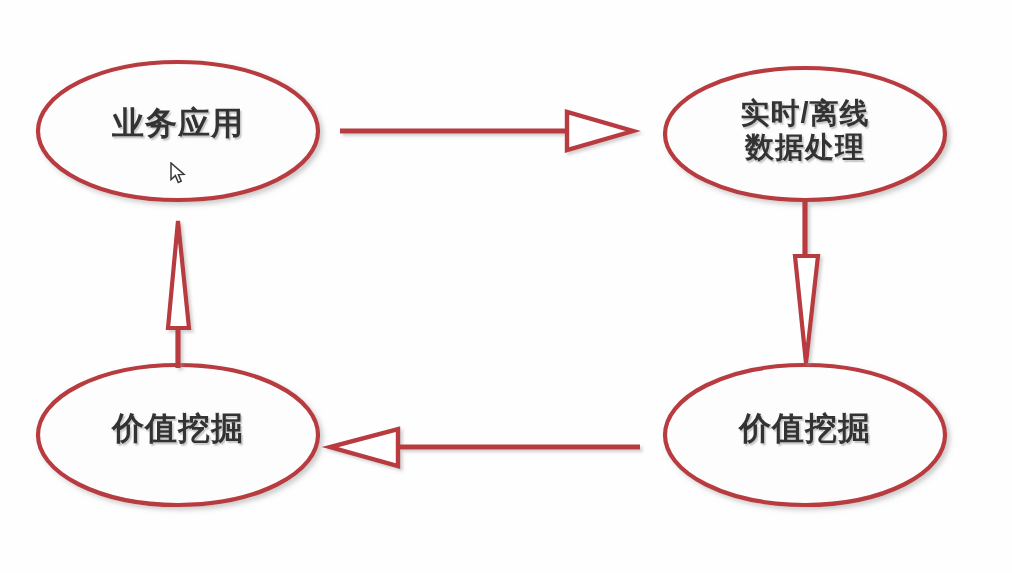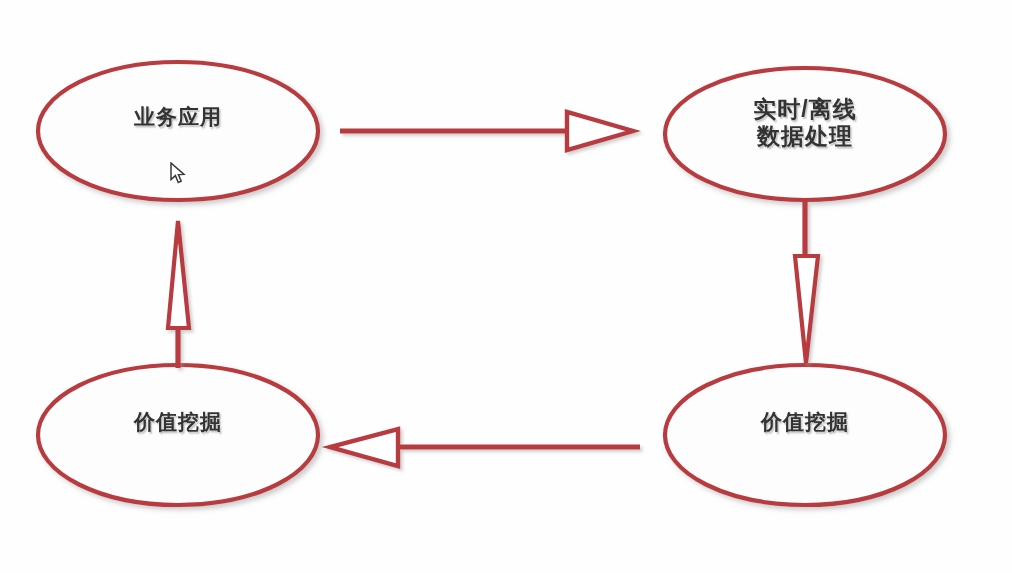--- a/index.html
+++ b/index.html
@@ -30,24 +30,24 @@
     text-align: center;
     font-weight: bold;
     color: #333333;
     letter-spacing: 1px;
     text-shadow: 1.5px 1.5px 1.5px rgba(150,150,150,0.55);
     pointer-events: none;
     white-space: pre;
     line-height: 1.18;
   }
   .node-label.one-line {
-    font-size: 21px;
+    font-size: 32px;
   }
   .node-label.two-line {
-    font-size: 23px;
+    font-size: 29px;
   }
   #label-business-application {
     left: 38px; top: 105px; width: 280px;
   }
   #label-data-processing {
     left: 665px; top: 96px; width: 280px;
   }
   #label-data-service {
     left: 38px; top: 410px; width: 280px;
   }

